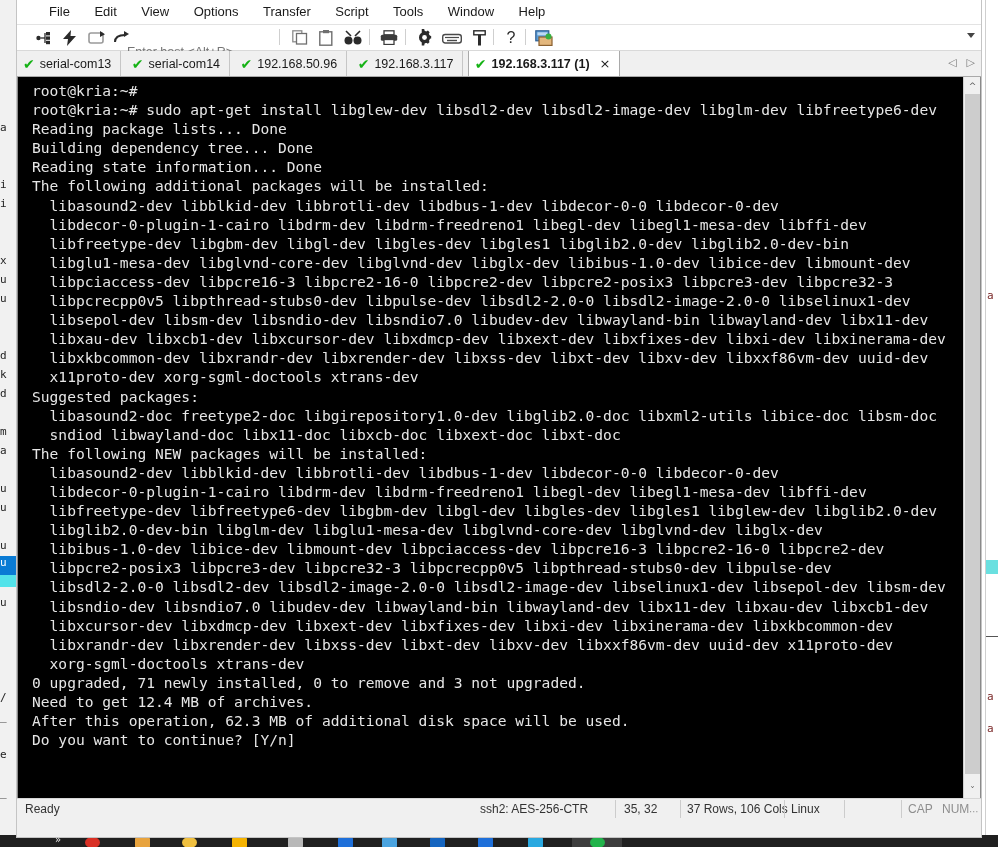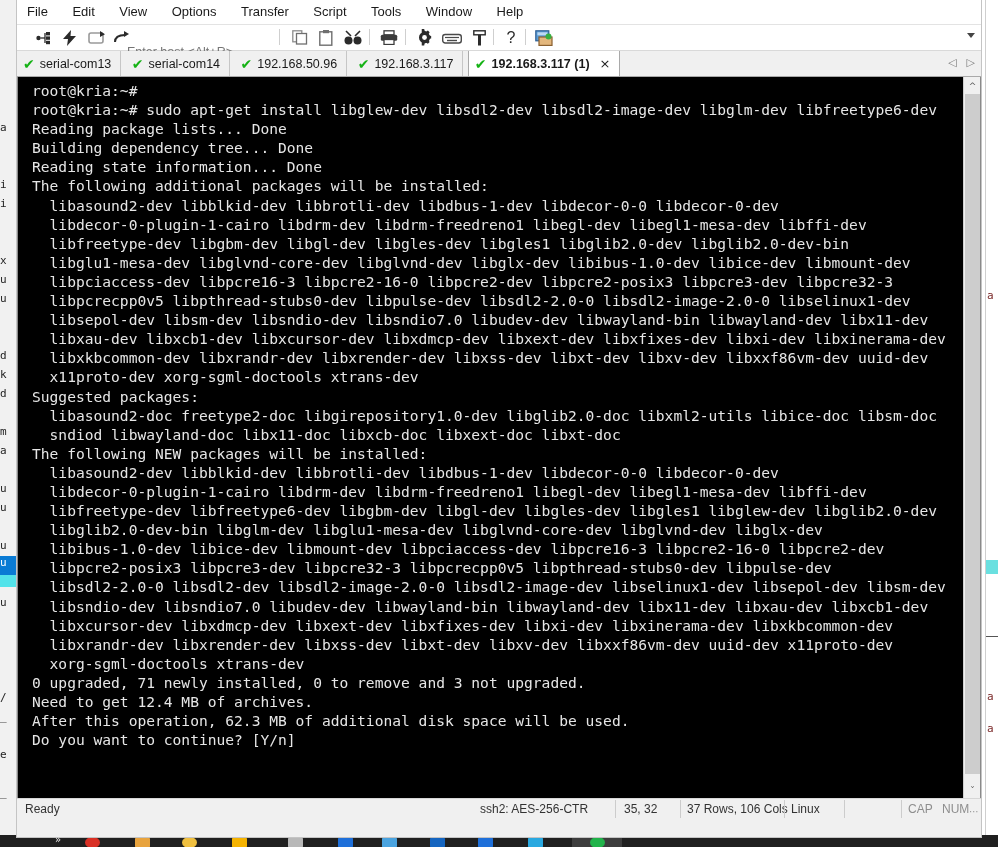--- a/index.html
+++ b/index.html
@@ -166,20 +166,21 @@
   #btn-min { right: 92px; }
   #btn-max { right: 46px; }
   #btn-close { right: 0px; }
 
   
   #menu-bar {
     position: relative;
     height: 25px;
     background: #ffffff;
     border-bottom: 1px solid #e3e3e3;
+    padding-left: 22px;
     box-sizing: border-box;
   }
   .menu-item {
     display: inline-block;
     font-size: 13px;
     color: #1a1a1a;
     padding: 4px 10px 0 10px;
     height: 21px;
     box-sizing: border-box;
     cursor: default;

